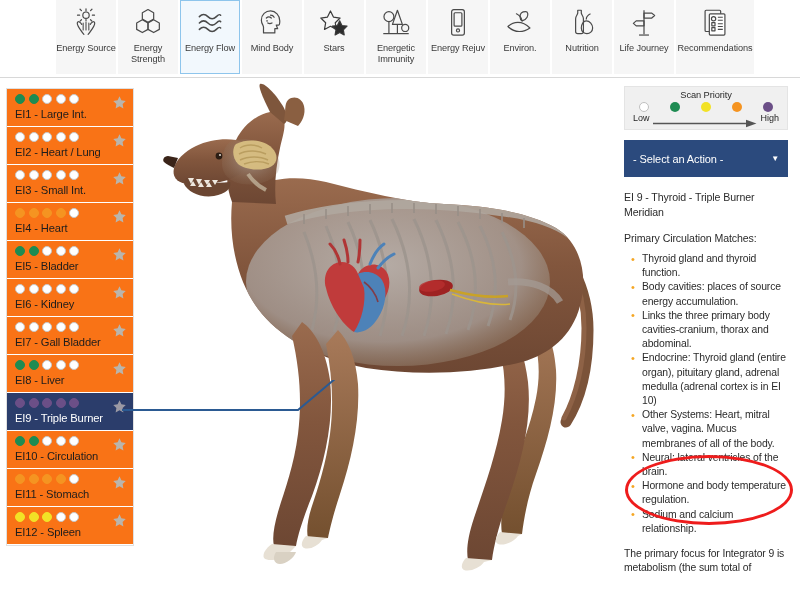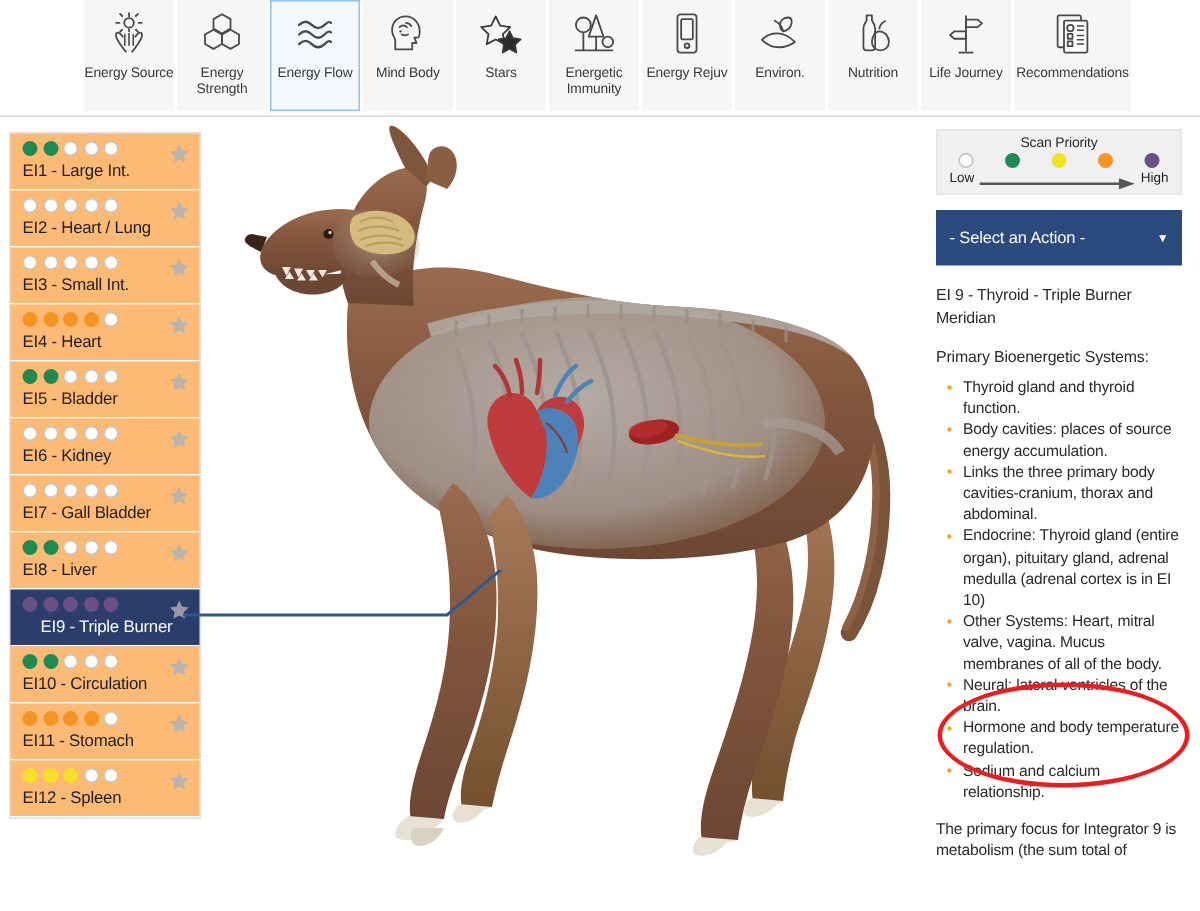--- a/index.html
+++ b/index.html
@@ -47,37 +47,37 @@
   
   .sidebar {
     position: absolute; left: 6px; top: 88px;
     width: 128px; height: 458px;
     background: #f1f1f1;
     border: 1px solid #e0e0e0;
   }
   .si-row {
     position: relative;
     height: 38px;
-    background: #fdba74;
+    background: #f97316;
     border-bottom: 1px solid #ffffff;
     padding: 4px 6px 0 8px;
     cursor: pointer;
   }
   .si-row.selected { background: #2b3d6b; }
   .si-dots { display: flex; gap: 3.5px; height: 12px; align-items: center; }
   .si-dot {
     width: 10px; height: 10px; border-radius: 50%;
     background: #ffffff; border: 1px solid #c6c6c6;
   }
   .si-label {
     font-size: 11.2px; color: #1d1d1d;
     margin-top: 3px; letter-spacing: -0.15px;
     white-space: nowrap;
   }
-  .si-row.selected .si-label { color: #ffffff; text-align: center; }
+  .si-row.selected .si-label { color: #ffffff; }
   .si-row.selected .si-dot { border-color: #7a6d94; }
   .si-star {
     position: absolute; right: 6px; top: 6px;
     width: 15px; height: 15px;
   }
   .si-star svg { width: 100%; height: 100%; display: block; }
 
   
   .canvas { position: absolute; left: 136px; top: 82px; width: 484px; height: 520px; }
   .canvas svg { display:block; }
@@ -668,21 +668,21 @@
         <span class="legend-end">High</span>
       </div>
     </div>
 
     <div class="action-btn">
       <span>- Select an Action -</span>
       <span class="caret">▼</span>
     </div>
 
     <div class="body-title">EI 9 - Thyroid - Triple Burner Meridian</div>
-    <div class="body-sub">Primary Bioenergetic Systems:</div>
+    <div class="body-sub">Primary Circulation Matches:</div>
 
     <ul class="matches" id="matches-list">
         <li>Thyroid gland and thyroid function.</li>
         <li>Body cavities: places of source energy accumulation.</li>
         <li>Links the three primary body cavities-cranium, thorax and abdominal.</li>
         <li>Endocrine: Thyroid gland (entire organ), pituitary gland, adrenal medulla (adrenal cortex is in EI 10)</li>
         <li>Other Systems: Heart, mitral valve, vagina. Mucus membranes of all of the body.</li>
         <li>Neural: lateral ventricles of the brain.</li>
         <li>Hormone and body temperature regulation.</li>
         <li>Sodium and calcium relationship.</li>

